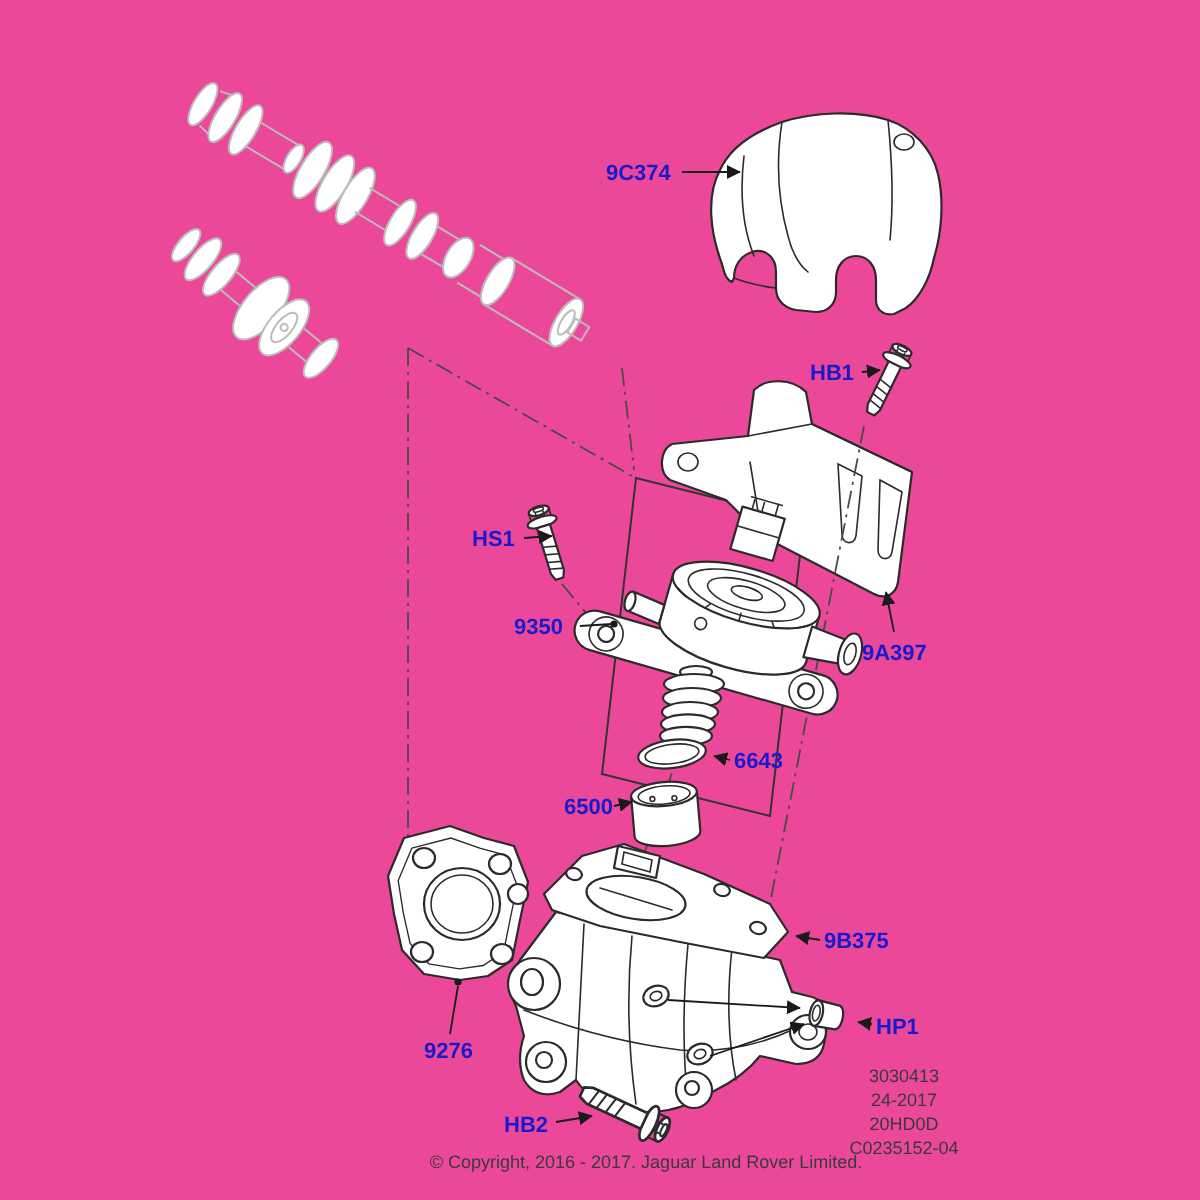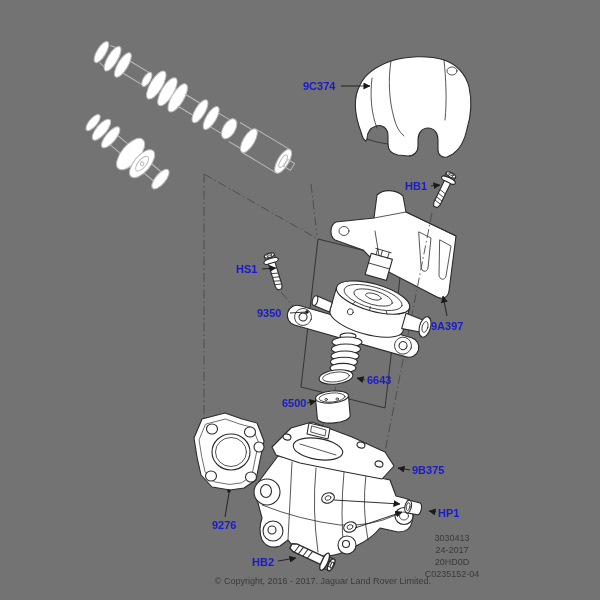--- a/index.html
+++ b/index.html
@@ -1,17 +1,17 @@
 <!DOCTYPE html>
 <html style="--label: #1a1acd; --line: #2b2b2b; --ghost: #bcbcbc; --footer-text: #3a3a3a;"><head>
 <meta charset="utf-8">
 <style>
   html,body { margin:0; padding:0; background:#ffffff; }
   .stage {
-    position:relative; width:600px; height:600px; background:#737373;
+    position:relative; width:600px; height:600px; background:#ec4899;
     font-family:"Liberation Sans", sans-serif; overflow:hidden;
   }
   svg { position:absolute; left:0; top:0; }
   
   .gh { stroke:var(--ghost,#bcbcbc); stroke-width:1; fill:#fff; }
   .ghl { stroke:var(--ghost,#bcbcbc); stroke-width:1; fill:none; }
   
   .pt { stroke:var(--line,#2b2b2b); stroke-width:1.1; fill:#fff; stroke-linejoin:round; stroke-linecap:round; }
   .dt { stroke:var(--line,#2b2b2b); stroke-width:0.8; fill:none; stroke-linecap:round; }
   

